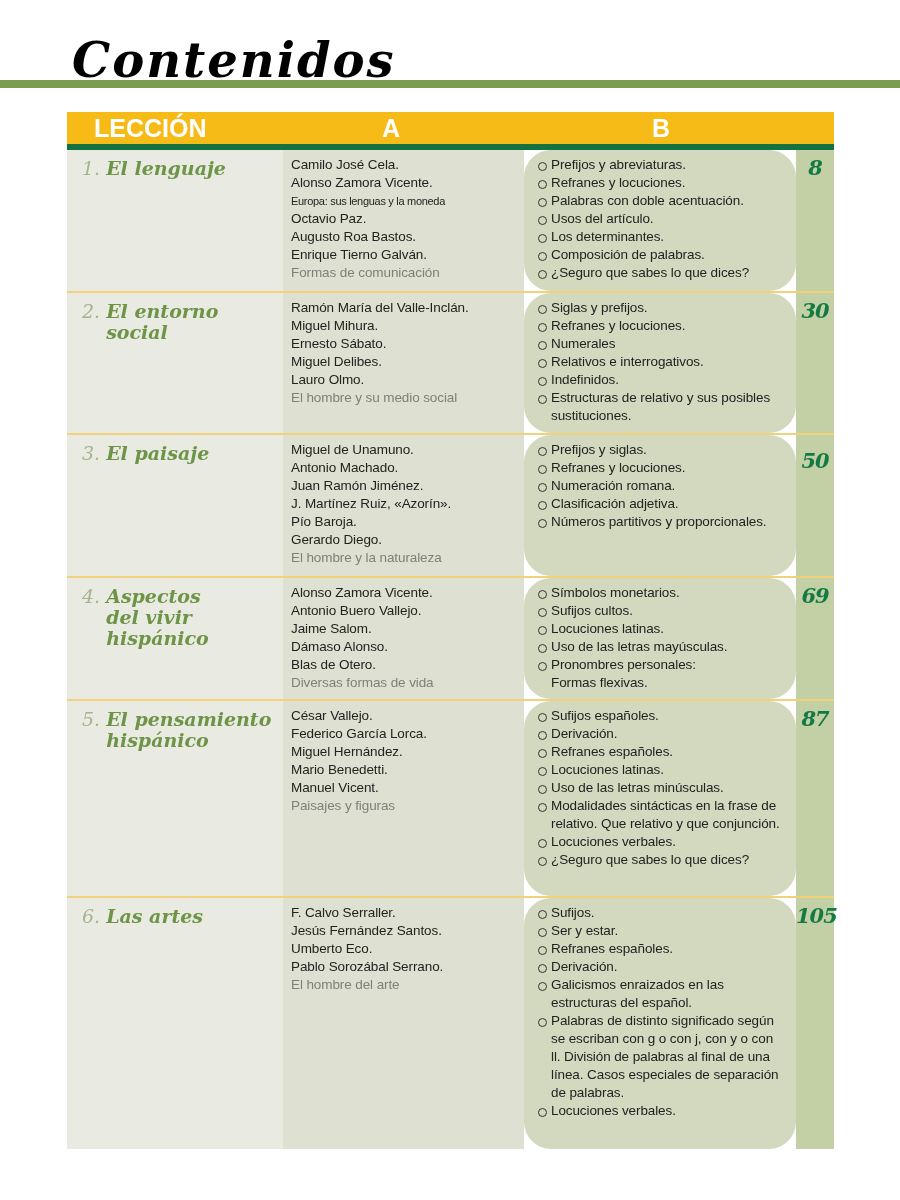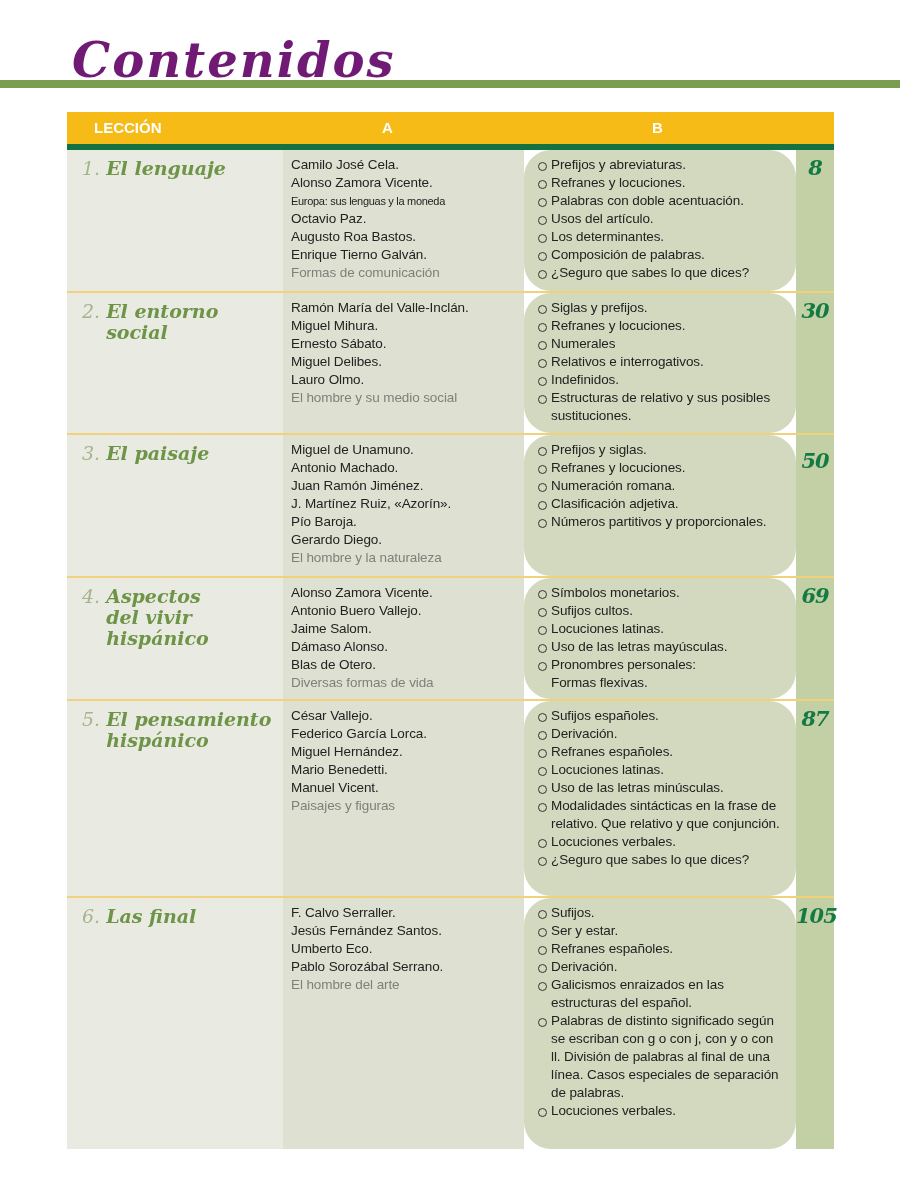--- a/index.html
+++ b/index.html
@@ -3,36 +3,36 @@
 <meta charset="utf-8">
 <style>
   * { margin: 0; padding: 0; box-sizing: border-box; }
   html, body { width: 900px; height: 1200px; background: #ffffff; overflow: hidden; }
   body { position: relative; font-family: "Liberation Sans", "DejaVu Sans", sans-serif; }
 
   .title {
     position: absolute; left: 72px; top: 36px;
     font-family: "DejaVu Serif", "Liberation Serif", serif;
     font-size: 48px; font-weight: bold; font-style: italic;
-    color: #701a75; letter-spacing: 2px; line-height: 1;
+    color: #000000; letter-spacing: 2px; line-height: 1;
   }
   .title-rule {
     position: absolute; left: 0; top: 80px; width: 900px; height: 8px;
     background: #7b9d4f;
   }
 
   .toc { position: absolute; left: 67px; top: 112px; width: 767px; }
 
   .header {
     position: relative; height: 32px; background: #f7bb18;
     border-bottom: 6px solid #127241; height: 38px;
   }
   .header span {
     position: absolute; top: 5px; color: #ffffff; font-weight: bold;
-    font-size: 15px; line-height: 22px;
+    font-size: 25px; line-height: 22px;
   }
   .h-leccion { left: 27px; }
   .h-a { left: 315px; }
   .h-b { left: 585px; }
   .h-pags { right: 12px; font-size: 13px !important; top: 9px !important; margin-top: 47px; }
 
   .row { position: relative; display: flex; border-bottom: 2px solid #f1d27a; }
   .row:last-child { border-bottom: none; }
   .col-l { width: 216px; background: #e9ebe3; padding: 8px 0 0 15px; }
   .col-a { width: 241px; background: #dee1d1; padding: 6px 0 0 8px; }
@@ -209,21 +209,21 @@
       <div class="b-item">Locuciones verbales.</div>
       <div class="b-item">¿Seguro que sabes lo que dices?</div>
     </div>
     <div class="col-p"><span class="page">87</span></div>
   </div>
 
   <div class="row" style="height:251px">
     <div class="col-l">
         <div class="lesson">
           <span class="lesson-num">6.</span>
-          <span class="lesson-title">Las final</span>
+          <span class="lesson-title">Las artes</span>
         </div>
       </div>
     <div class="col-a">
       <div class="a-line">F. Calvo Serraller.</div>
       <div class="a-line">Jesús Fernández Santos.</div>
       <div class="a-line">Umberto Eco.</div>
       <div class="a-line">Pablo Sorozábal Serrano.</div>
       <div class="a-line theme">El hombre del arte</div>
     </div>
     <div class="col-b">

